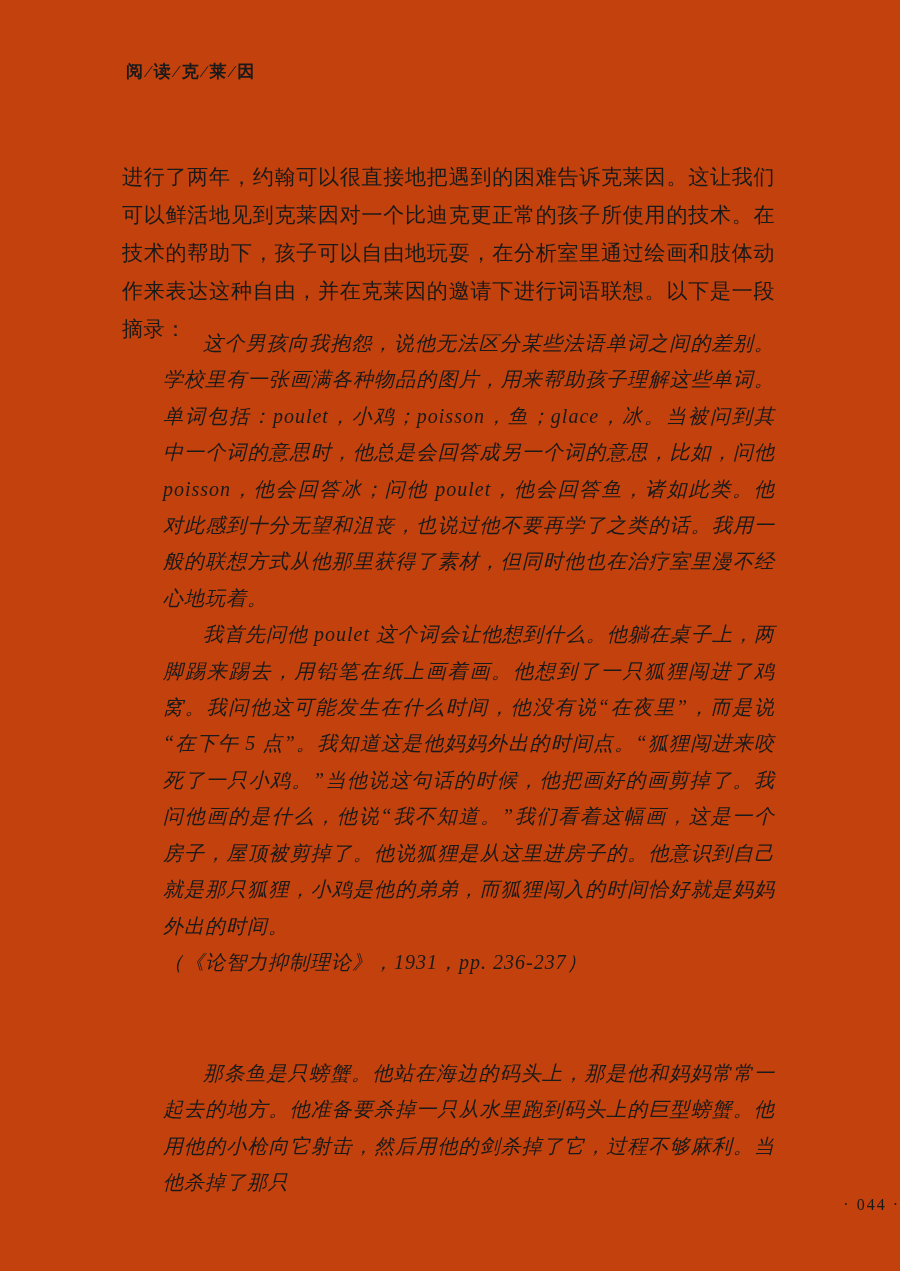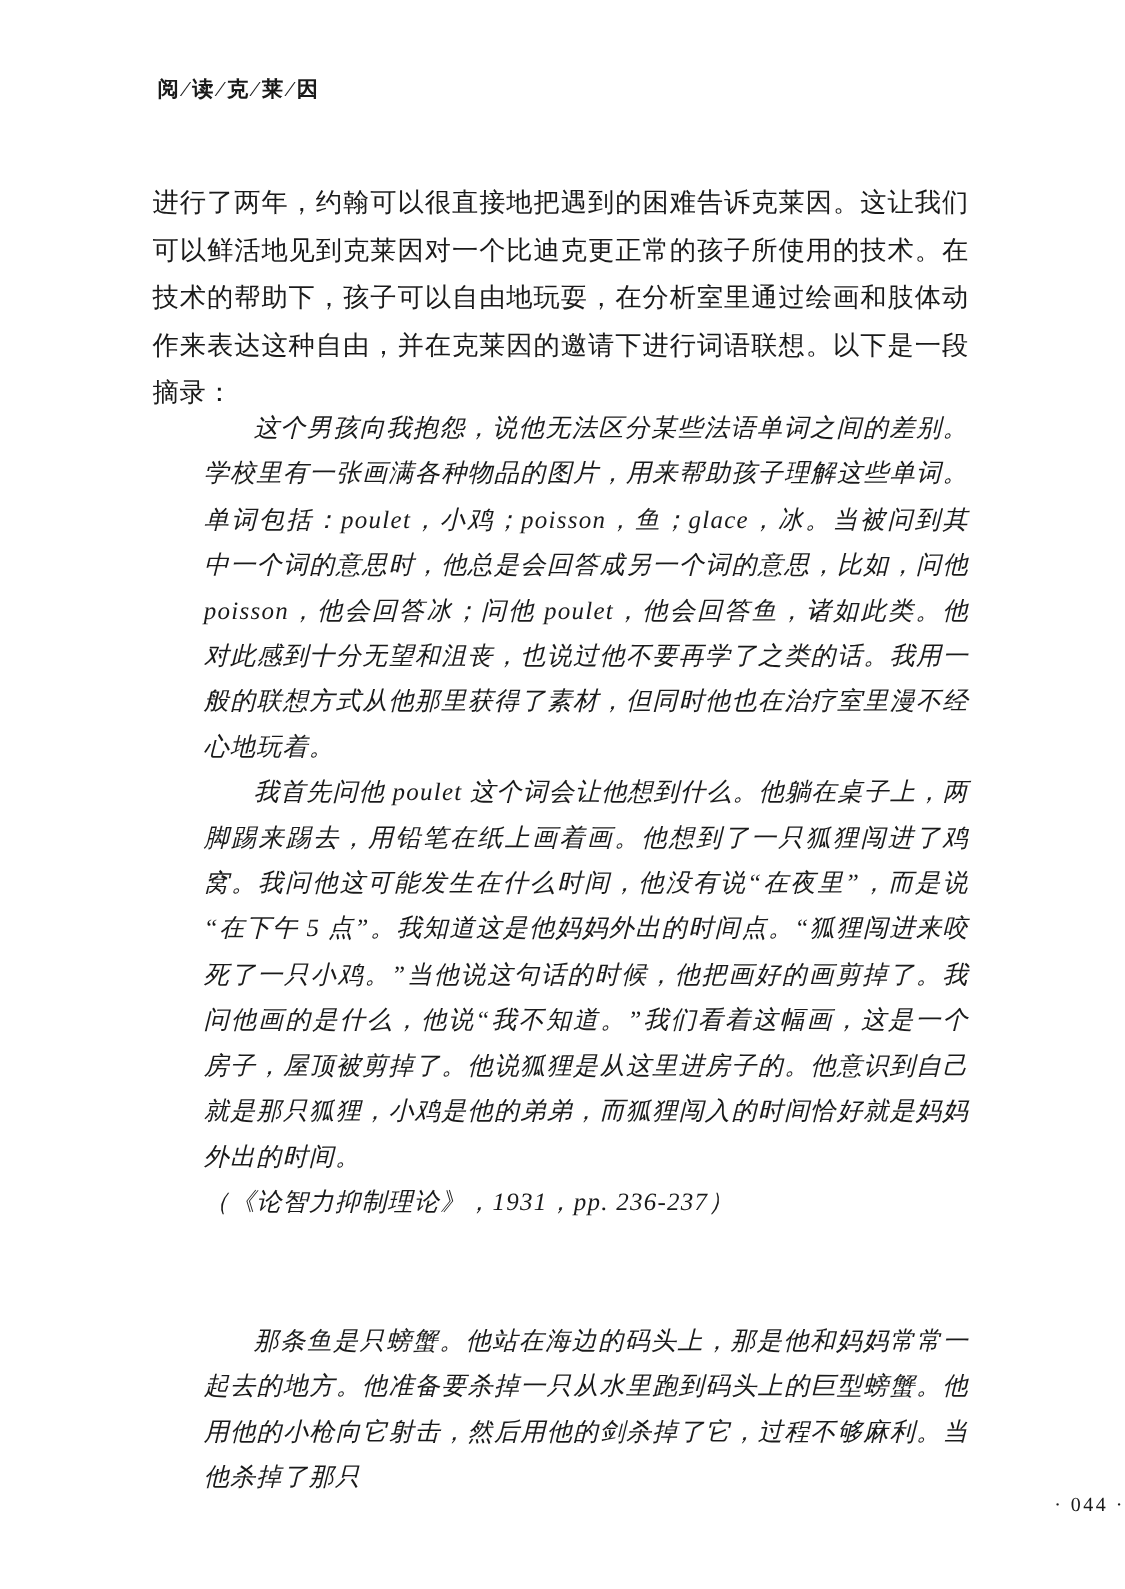--- a/index.html
+++ b/index.html
@@ -5,21 +5,21 @@
   html, body {
     margin: 0;
     padding: 0;
     background: #e8e8e8;
   }
   .page {
     position: relative;
     width: 900px;
     height: 1271px;
     margin: 0 auto;
-    background: #ffffff;
+    background: #c2410c;
     color: #1a1a1a;
     font-family: "Liberation Serif", "DejaVu Serif", serif;
     overflow: hidden;
   }
   .running-header {
     position: absolute;
     left: 126px;
     top: 60px;
     font-size: 17px;
     font-weight: 600;
@@ -31,21 +31,21 @@
     position: absolute;
     left: 122px;
     width: 653px;
     margin: 0;
     font-size: 21px;
     line-height: 38px;
     text-align: justify;
     text-align-last: left;
     letter-spacing: 0.5px;
   }
-  .body-par.opening { top: 143px; }
+  .body-par.opening { top: 158px; }
   .body-par.second  { top: 947px; text-indent: 2em; }
   .quote {
     position: absolute;
     left: 163px;
     width: 612px;
     font-size: 20px;
     line-height: 36.4px;
     font-style: italic;           
     letter-spacing: 1px;
   }

